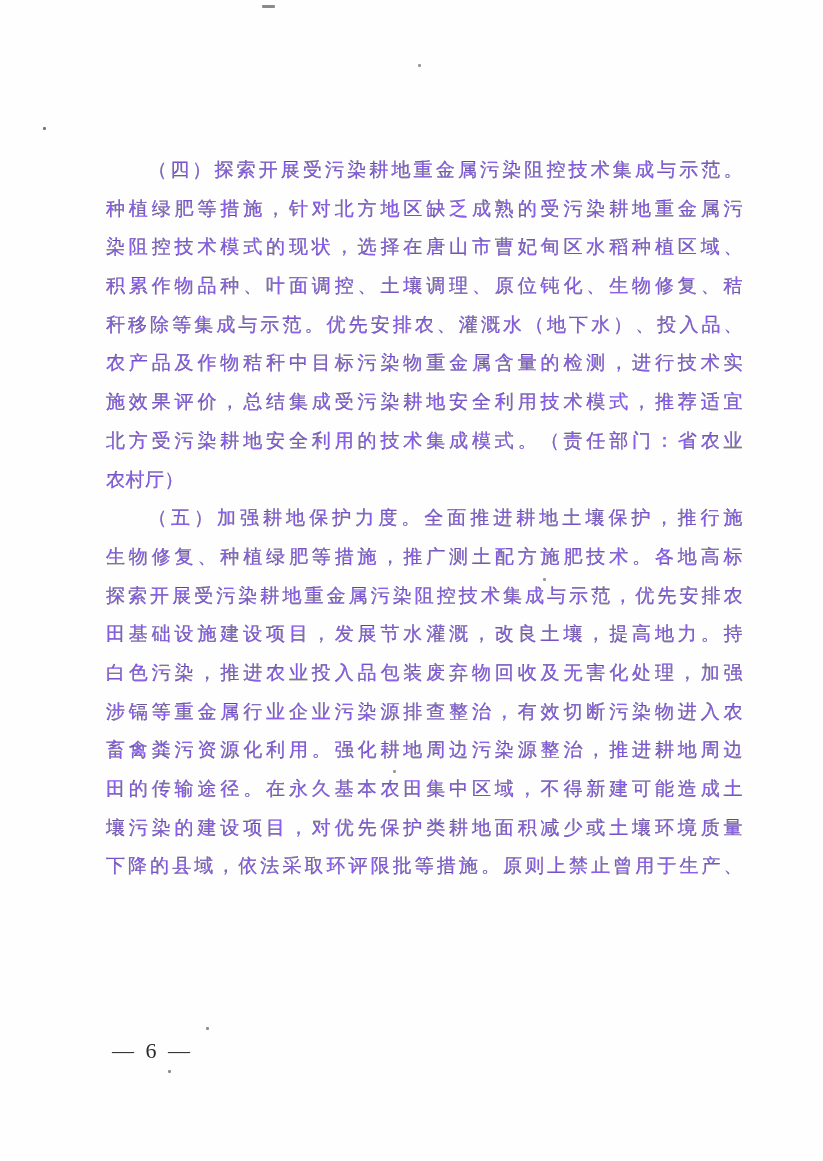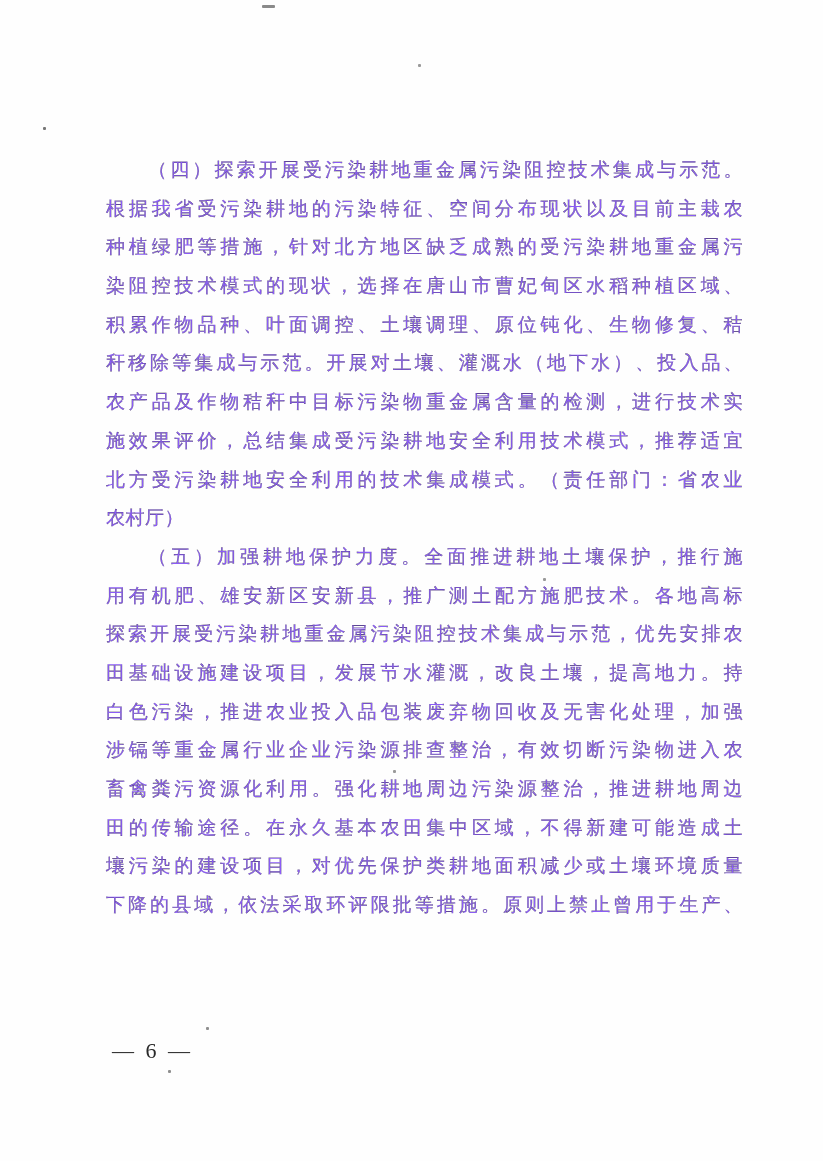--- a/index.html
+++ b/index.html
@@ -78,34 +78,33 @@
   <div class="speck d2"></div>
   <div class="speck d3"></div>
   <div class="speck d4"></div>
   <div class="speck d5"></div>
   <div class="speck d6"></div>
 
   <div class="text-block">
 
     <div class="paragraph">
       <div class="line fill indent">（四）探索开展受污染耕地重金属污染阻控技术集成与示范。</div>
-      <div class="line fill">根据我省受污染耕地的污染特征、空间分布现状以及目前主栽农</div>
       <div class="line fill">种植绿肥等措施，针对北方地区缺乏成熟的受污染耕地重金属污</div>
       <div class="line fill">染阻控技术模式的现状，选择在唐山市曹妃甸区水稻种植区域、</div>
       <div class="line fill">积累作物品种、叶面调控、土壤调理、原位钝化、生物修复、秸</div>
-      <div class="line fill">秆移除等集成与示范。开展对土壤、灌溉水（地下水）、投入品、</div>
+      <div class="line fill">秆移除等集成与示范。优先安排农、灌溉水（地下水）、投入品、</div>
       <div class="line fill">农产品及作物秸秆中目标污染物重金属含量的检测，进行技术实</div>
       <div class="line fill">施效果评价，总结集成受污染耕地安全利用技术模式，推荐适宜</div>
       <div class="line fill">北方受污染耕地安全利用的技术集成模式。（责任部门：省农业</div>
       <div class="line">农村厅）</div>
     </div>
 
     <div class="paragraph">
       <div class="line fill indent">（五）加强耕地保护力度。全面推进耕地土壤保护，推行施</div>
-      <div class="line fill">用有机肥、雄安新区安新县，推广测土配方施肥技术。各地高标</div>
+      <div class="line fill">生物修复、种植绿肥等措施，推广测土配方施肥技术。各地高标</div>
       <div class="line fill">探索开展受污染耕地重金属污染阻控技术集成与示范，优先安排农</div>
       <div class="line fill">田基础设施建设项目，发展节水灌溉，改良土壤，提高地力。持</div>
       <div class="line fill">白色污染，推进农业投入品包装废弃物回收及无害化处理，加强</div>
       <div class="line fill">涉镉等重金属行业企业污染源排查整治，有效切断污染物进入农</div>
       <div class="line fill">畜禽粪污资源化利用。强化耕地周边污染源整治，推进耕地周边</div>
       <div class="line fill">田的传输途径。在永久基本农田集中区域，不得新建可能造成土</div>
       <div class="line fill">壤污染的建设项目，对优先保护类耕地面积减少或土壤环境质量</div>
       <div class="line fill">下降的县域，依法采取环评限批等措施。原则上禁止曾用于生产、</div>
     </div>
 

